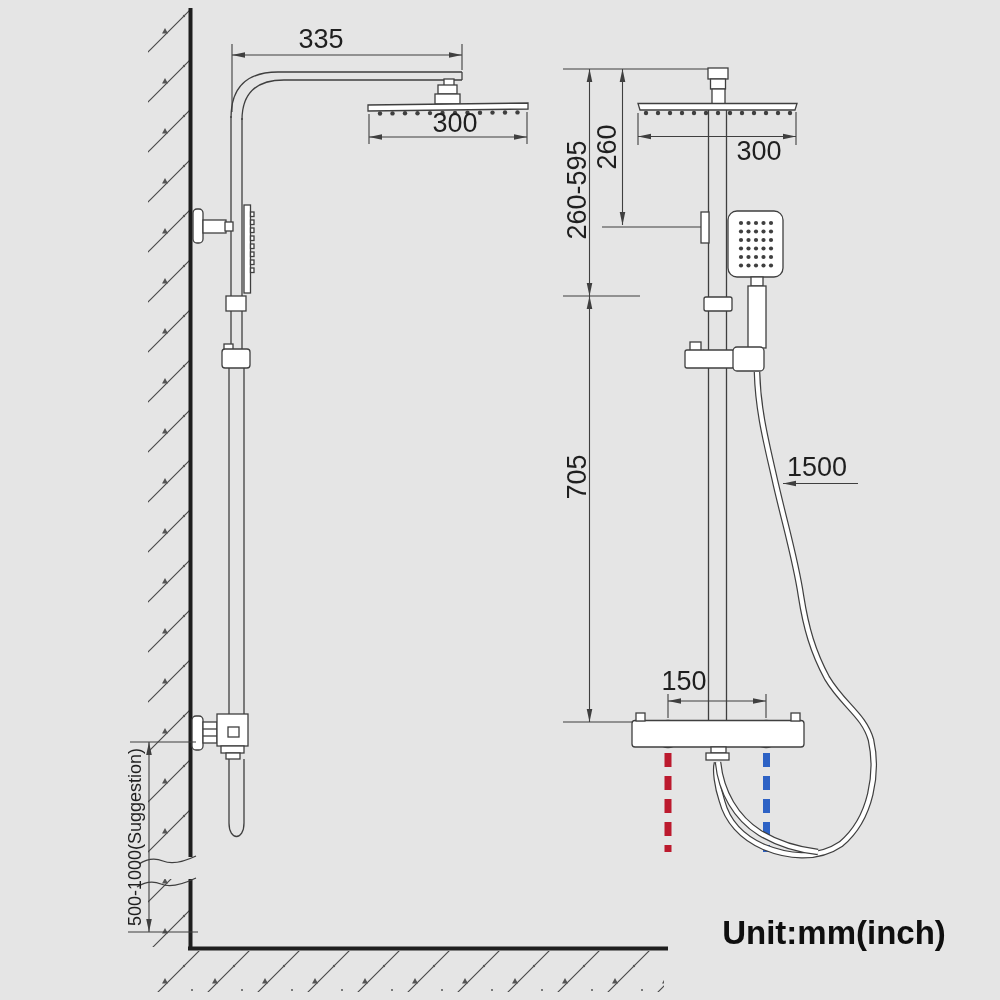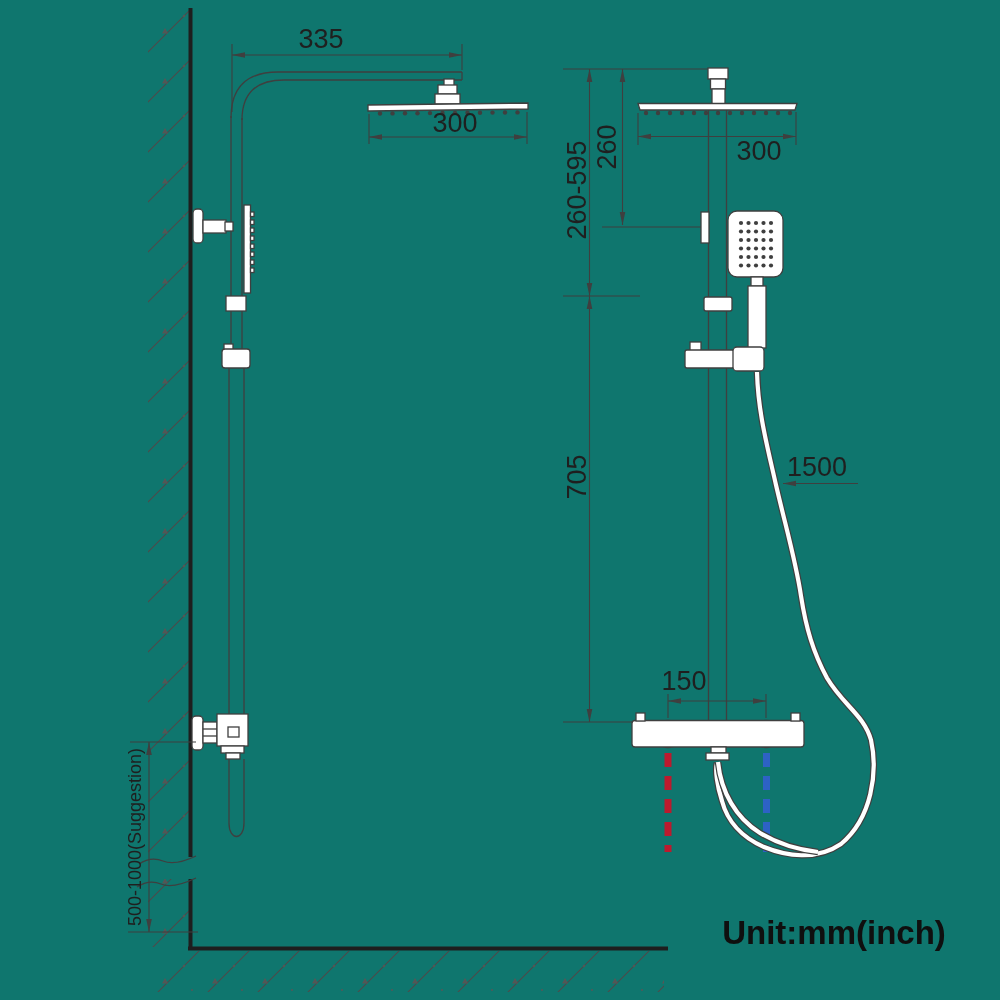--- a/index.html
+++ b/index.html
@@ -1,16 +1,16 @@
 <!DOCTYPE html>
 <html><head>
 <meta charset="utf-8">
 <style>
   html,body{margin:0;padding:0;background:#fff;}
-  .stage{position:relative;width:1000px;height:1000px;background:#0f766e;overflow:hidden;}
+  .stage{position:relative;width:1000px;height:1000px;background:#e5e5e5;overflow:hidden;}
   svg{position:absolute;left:0;top:0;}
   .ln{stroke:#3f3f3f;stroke-width:1.3;fill:none;}
   .lnf{stroke:#3f3f3f;stroke-width:1.3;fill:#ffffff;}
   .dim{stroke:#3f3f3f;stroke-width:1.1;fill:none;}
   .hv{stroke:#1e1e1e;stroke-width:4;fill:none;}
   .dot{fill:#3f3f3f;stroke:none;}
   .txt{font-family:"Liberation Sans",sans-serif;font-size:27px;fill:#1f1f1f;}
   .txts{font-size:18px;}
   .unit{font-family:"Liberation Sans",sans-serif;font-size:33px;font-weight:bold;fill:#0f0f0f;}
 </style>

